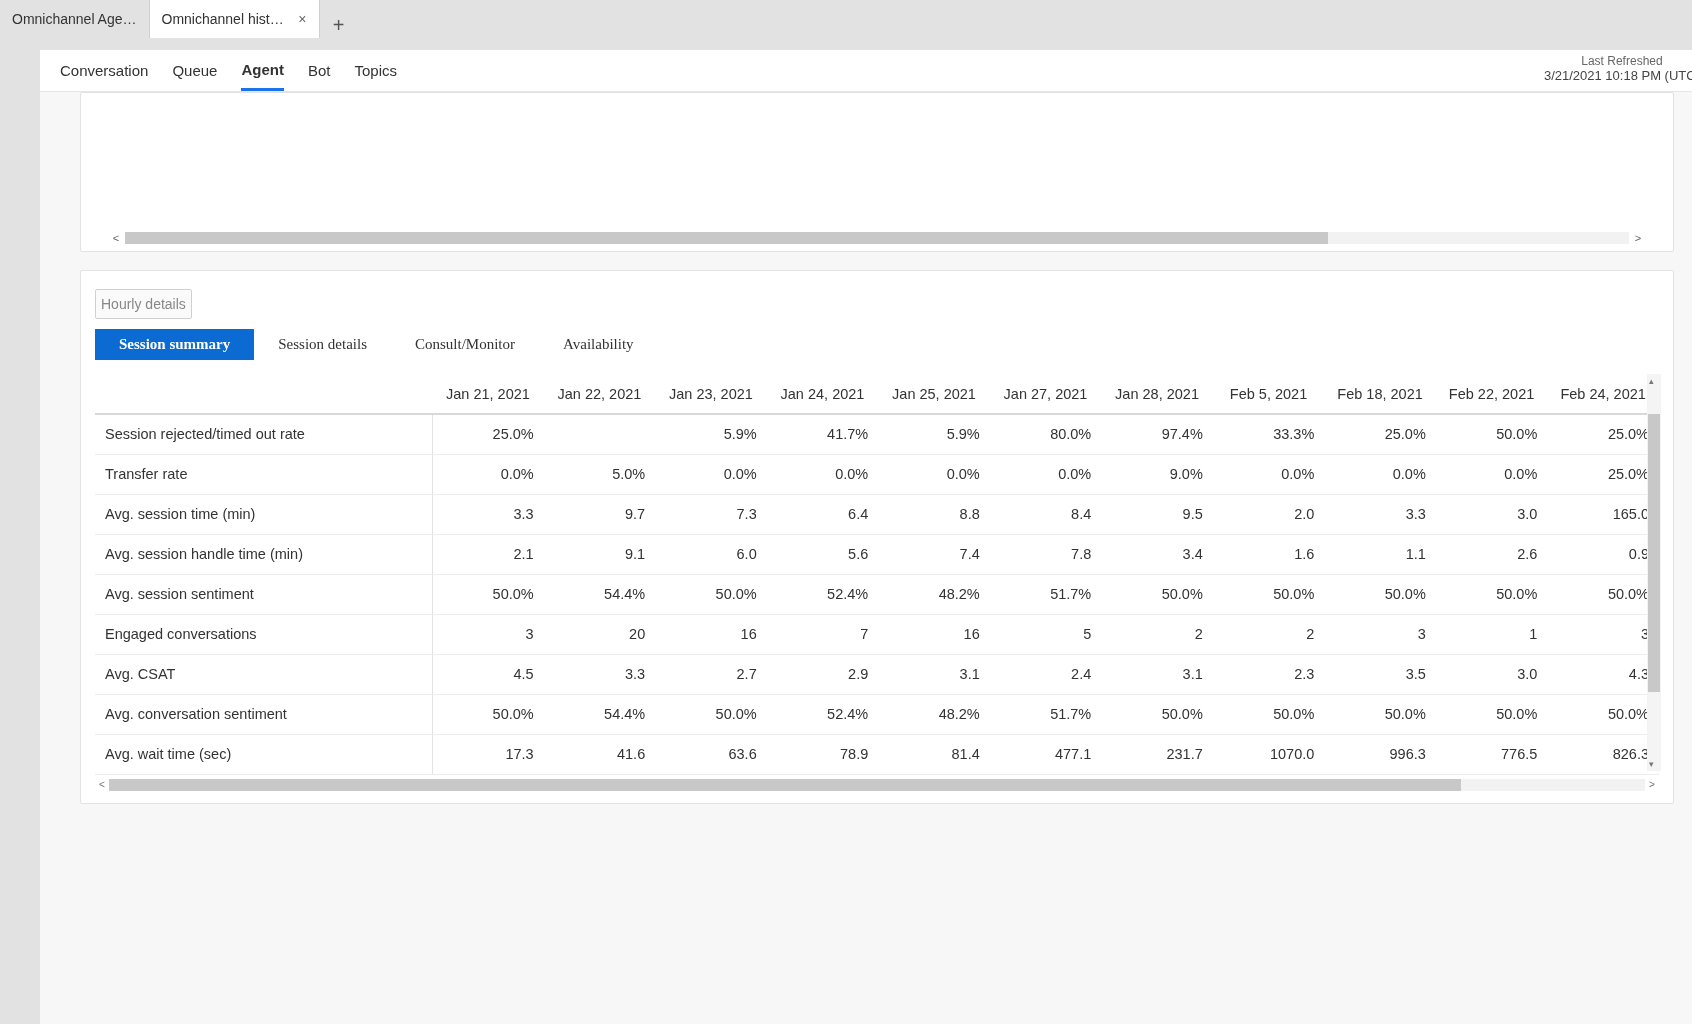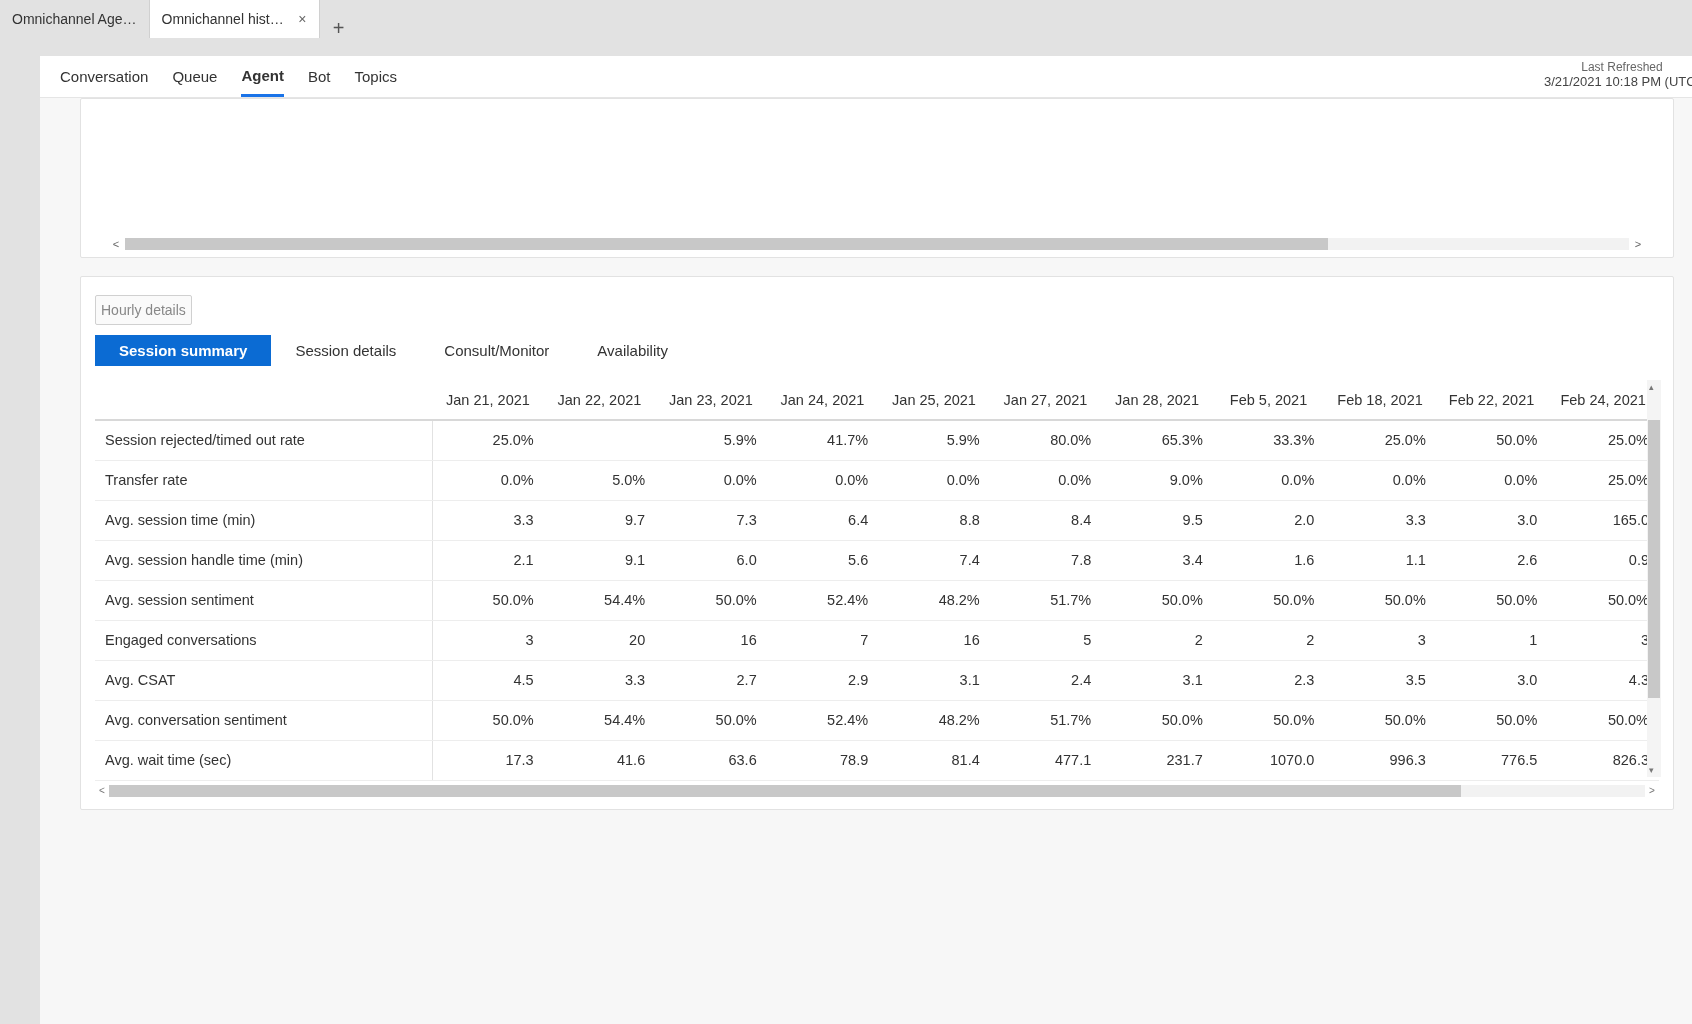--- a/index.html
+++ b/index.html
@@ -1,20 +1,20 @@
 <!DOCTYPE html>
 <html><head>
 <meta charset="utf-8">
 <style>
   * { box-sizing: border-box; margin: 0; padding: 0; font-family: "Segoe UI", Arial, sans-serif; }
   html, body { width: 1692px; height: 1024px; background: #e2e2e2; overflow: hidden; }
 
   
   .tabs-bar {
-    height: 56px;
+    height: 50px;
     background: #e2e2e2;
     display: flex;
     align-items: stretch;
   }
   .tab {
     height: 38px;
     display: flex;
     align-items: center;
     padding: 0 12px;
     font-size: 14px;
@@ -200,20 +200,21 @@
   .inner-tabs {
     display: flex;
     align-items: center;
     margin-bottom: 6px;
   }
   .inner-tab {
     padding: 7px 24px;
     font-size: 15px;
     color: #333;
     cursor: pointer;
+    font-family: Liberation Serif, serif;
   }
   .inner-tab.active {
     background: #0b6bd3;
     color: #fff;
     font-weight: 600;
   }
 
   
   .table-wrap {
     position: relative;
@@ -379,21 +380,21 @@
               </thead>
               <tbody id="metrics-body">
                   <tr>
                     <td class="row-label">Session rejected/timed out rate</td>
                     <td>25.0%</td>
                     <td></td>
                     <td>5.9%</td>
                     <td>41.7%</td>
                     <td>5.9%</td>
                     <td>80.0%</td>
-                    <td>65.3%</td>
+                    <td>97.4%</td>
                     <td>33.3%</td>
                     <td>25.0%</td>
                     <td>50.0%</td>
                     <td>25.0%</td>
                   </tr>
                   <tr>
                     <td class="row-label">Transfer rate</td>
                     <td>0.0%</td>
                     <td>5.0%</td>
                     <td>0.0%</td>

